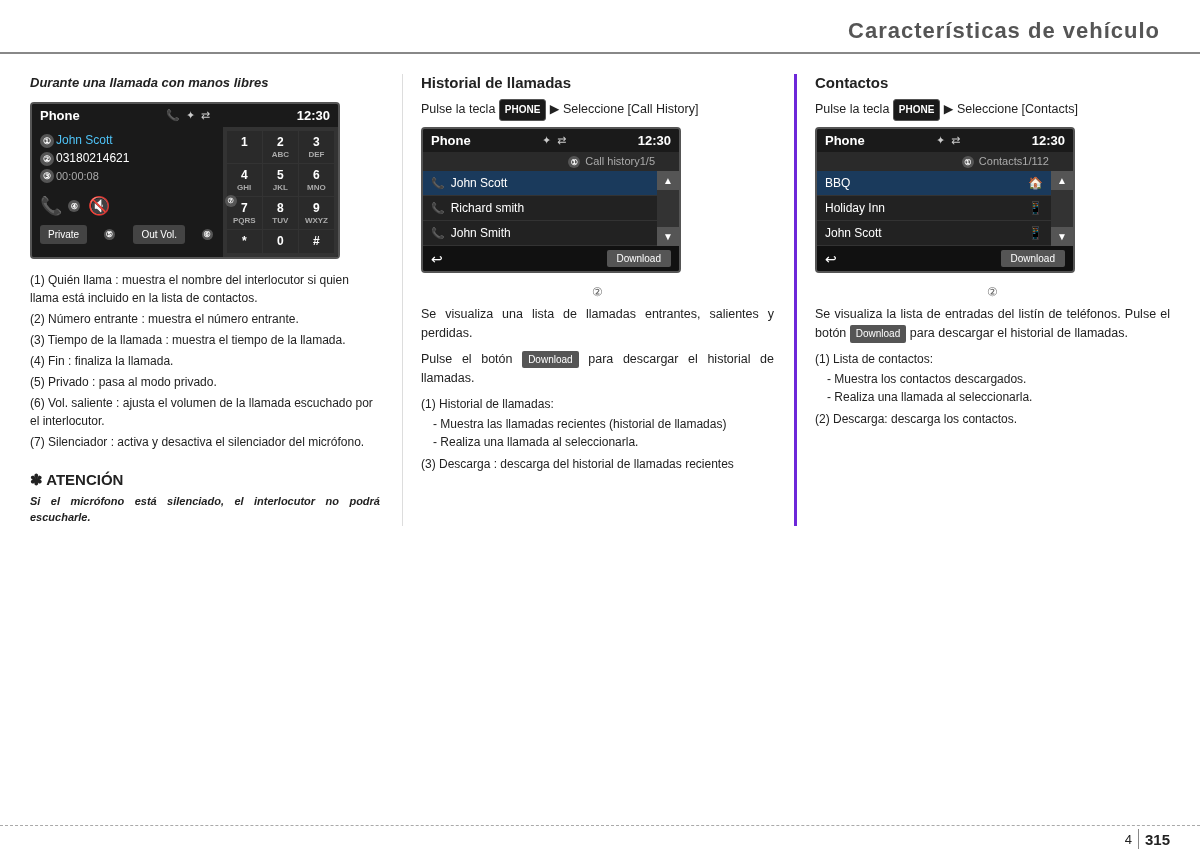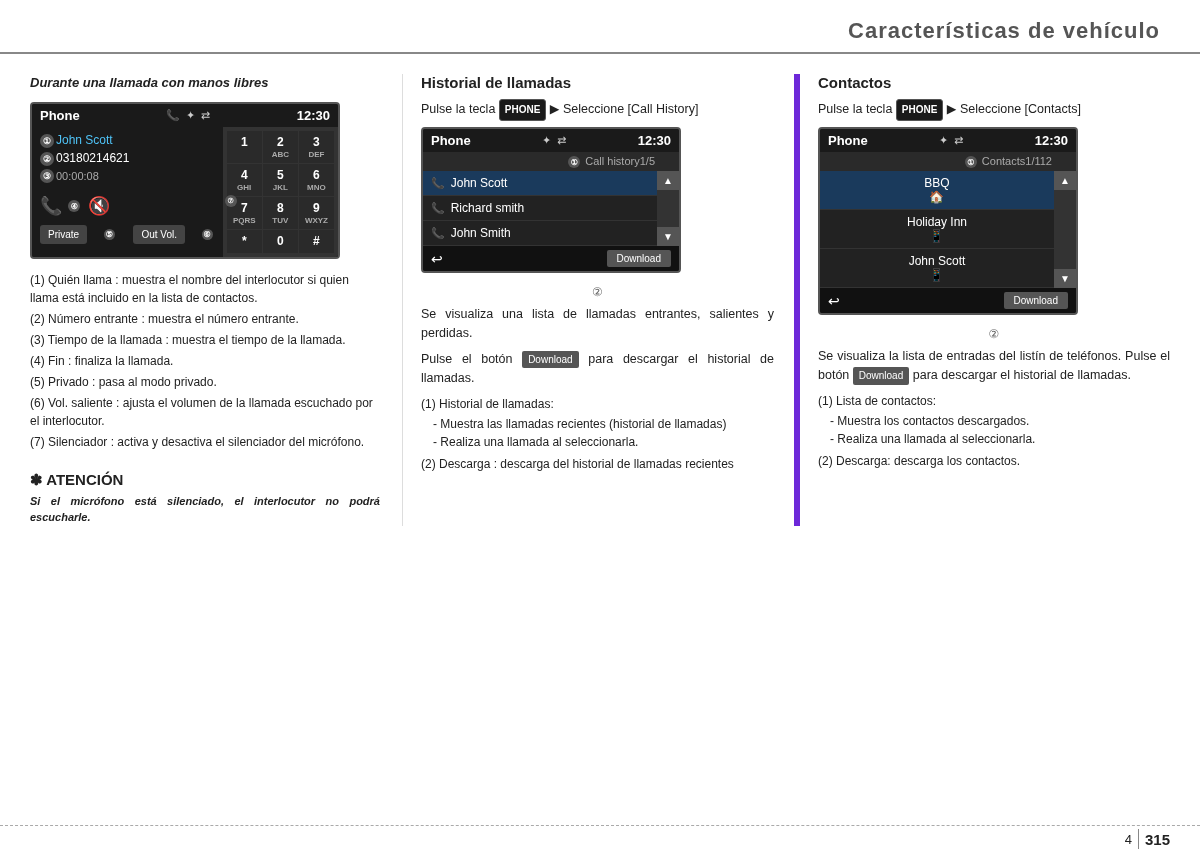--- a/index.html
+++ b/index.html
@@ -46,21 +46,21 @@
       width: 390px;
       padding: 0 18px;
       flex-shrink: 0;
       border-left: 1px solid #ddd;
     }
 
     
     .col-right {
       flex: 1;
       padding-left: 18px;
-      border-left: 6px solid #6d28d9;
+      border-left: 3px solid #6d28d9;
     }
 
     
     .section-title-italic {
       font-style: italic;
       font-weight: bold;
       font-size: 13px;
       margin-bottom: 10px;
       line-height: 1.4;
     }
@@ -251,21 +251,20 @@
     
     .contact-item {
       background: #222;
       border-bottom: 1px solid #333;
       padding: 5px 8px;
       display: flex;
       align-items: center;
       justify-content: space-between;
       color: #fff;
       font-size: 12px;
-      flex-direction: column;
     }
     .contact-item.selected {
       background: #1a3a5c;
     }
     .contact-icon {
       color: #aaa;
       font-size: 12px;
     }
 
     
@@ -530,21 +529,21 @@
     <div class="body-text">Se visualiza una lista de llamadas entrantes, salientes y perdidas.</div>
     <div class="body-text">
       <span>Pulse el botón</span>
       <span class="download-badge">Download</span>
       <span>para descargar el historial de llamadas.</span>
     </div>
 
     <div class="sub-desc" style="margin-bottom:2px;">(1) Historial de llamadas:</div>
     <div class="sub-desc sub-desc-item">- Muestra las llamadas recientes (historial de llamadas)</div>
     <div class="sub-desc sub-desc-item" style="margin-bottom:4px;">- Realiza una llamada al seleccionarla.</div>
-    <div class="sub-desc">(2) Descarga : descarga del historial de llamadas recientes</div>
+    <div class="sub-desc">(3) Descarga : descarga del historial de llamadas recientes</div>
   </div>
 
   <div class="col-right">
     <div class="section-title-bold">Contactos</div>
     <div class="body-text">
       Pulse la tecla <span class="phone-key-badge">PHONE</span> ▶ Seleccione [Contacts]
     </div>
 
     <div class="phone-screen-dark">
       <div class="phone-header">

